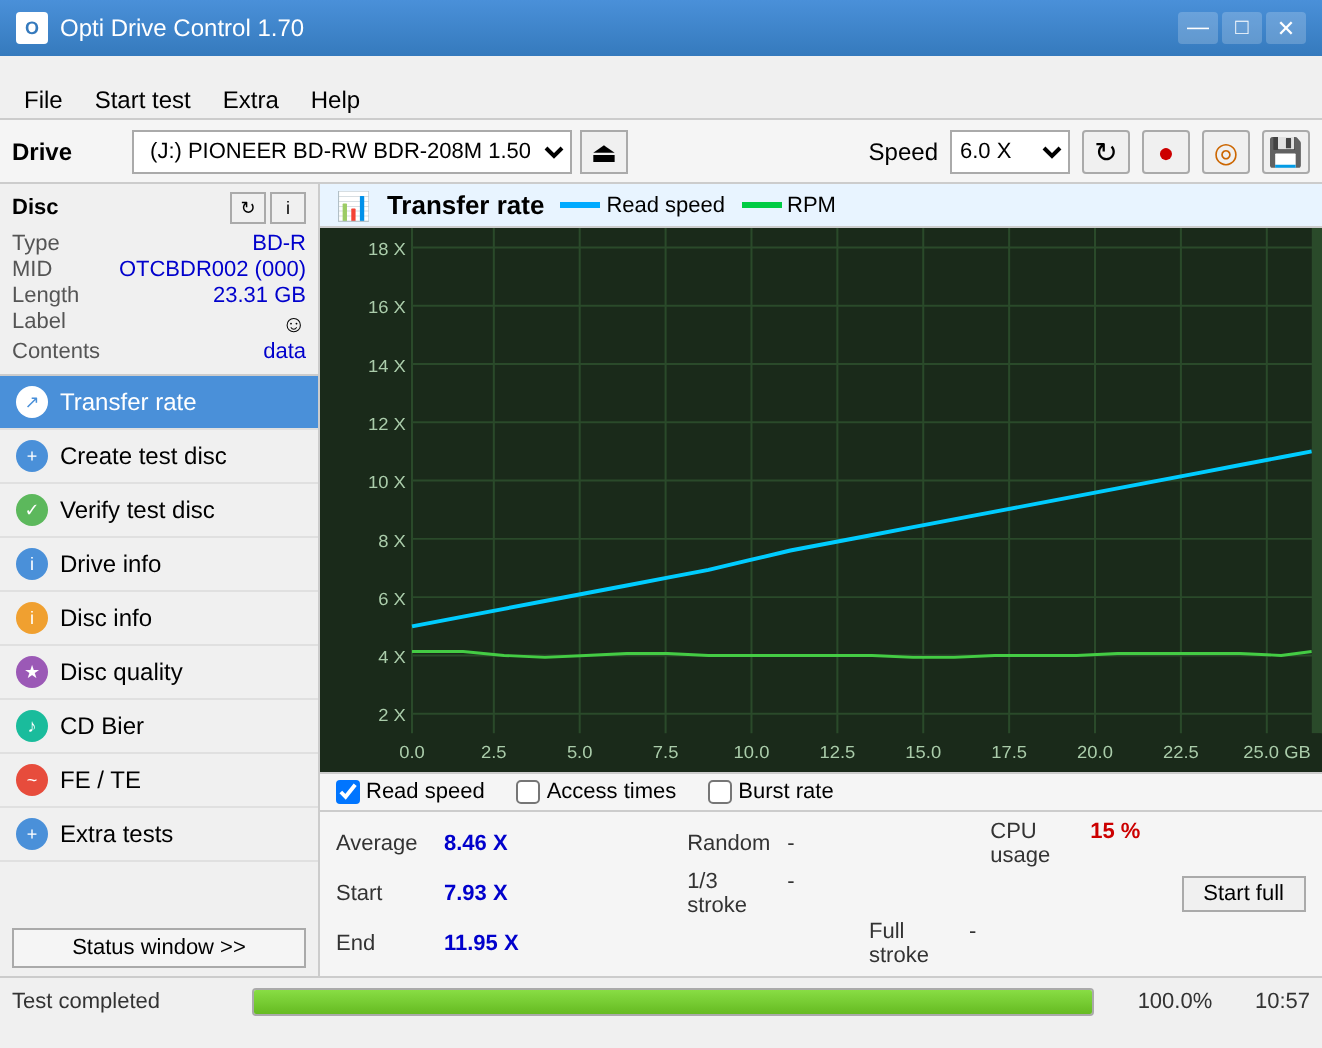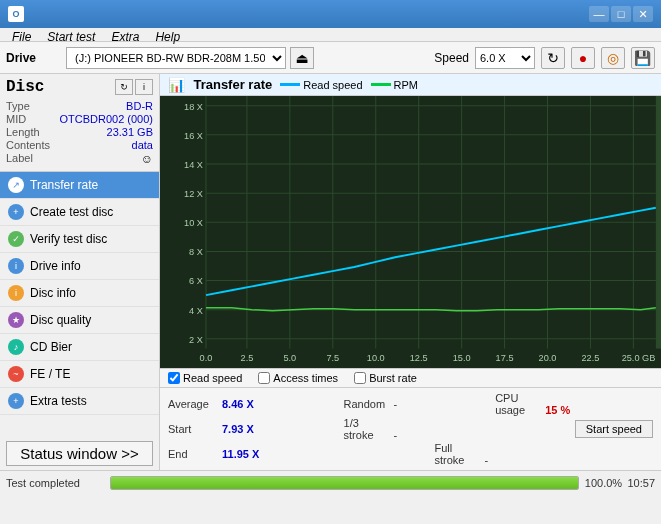--- a/index.html
+++ b/index.html
@@ -18,25 +18,24 @@
     .title-bar-left { display: flex; align-items: center; gap: 6px; }
     .title-bar-icon { width: 16px; height: 16px; background: #fff; border-radius: 2px; display: flex; align-items: center; justify-content: center; font-size: 9px; color: #357abd; font-weight: bold; }
     .title-bar-text { font-size: 12px; }
     .title-bar-controls { display: flex; gap: 2px; }
     .title-btn { width: 20px; height: 16px; background: rgba(255,255,255,0.2); border: none; color: white; cursor: pointer; font-size: 11px; display: flex; align-items: center; justify-content: center; border-radius: 2px; }
 
     
     .menu-bar {
       background: #f0f0f0;
       border-bottom: 1px solid #ccc;
-      height: 14px;
+      height: 32px;
       display: flex;
-      align-items: flex-start;
+      align-items: flex-end;
       padding: 0 4px;
-      font-style: italic;
     }
     .menu-item { padding: 2px 8px; cursor: pointer; font-size: 12px; }
 
     
     .toolbar {
       background: #f5f5f5;
       border-bottom: 1px solid #ccc;
       height: 32px;
       display: flex;
       align-items: center;
@@ -52,40 +51,40 @@
     .toolbar-icon-btn { width: 24px; height: 22px; border: 1px solid #aaa; background: #f0f0f0; cursor: pointer; display: flex; align-items: center; justify-content: center; font-size: 14px; border-radius: 2px; }
 
     
     .main-content { display: flex; height: calc(524px - 28px - 22px - 32px - 22px - 24px); }
 
     
     .left-panel { width: 160px; background: #f0f0f0; border-right: 1px solid #ccc; display: flex; flex-direction: column; flex-shrink: 0; }
     
     .disc-section { padding: 4px 6px; border-bottom: 1px solid #ccc; }
     .disc-header { display: flex; align-items: center; justify-content: space-between; margin-bottom: 4px; }
-    .disc-title { font-weight: bold; font-size: 16px; font-family: Liberation Mono, monospace; }
+    .disc-title { font-weight: bold; font-size: 11px; }
     .disc-info-row { display: flex; justify-content: space-between; margin: 1px 0; font-size: 11px; }
     .disc-info-label { color: #555; }
     .disc-info-value { color: #0000cc; font-weight: 500; }
     .disc-info-value.data { color: #0000cc; }
 
     .nav-menu { flex: 1; }
     .nav-item { display: flex; align-items: center; gap: 6px; padding: 5px 8px; cursor: pointer; font-size: 12px; border-bottom: 1px solid #e0e0e0; }
     .nav-item.active { background: #4a90d9; color: white; }
     .nav-icon { width: 16px; height: 16px; border-radius: 50%; display: flex; align-items: center; justify-content: center; font-size: 9px; flex-shrink: 0; }
     .nav-icon.blue { background: #4a90d9; color: white; }
     .nav-icon.active { background: white; color: #4a90d9; }
     .nav-icon.green { background: #5cb85c; color: white; }
     .nav-icon.orange { background: #f0a030; color: white; }
     .nav-icon.purple { background: #9b59b6; color: white; }
     .nav-icon.teal { background: #1abc9c; color: white; }
     .nav-icon.red { background: #e74c3c; color: white; }
 
     
-    .status-window-btn { margin: 4px 6px; padding: 3px 8px; border: 1px solid #aaa; background: #f5f5f5; cursor: pointer; font-size: 15px; text-align: center; }
+    .status-window-btn { margin: 4px 6px; padding: 3px 8px; border: 1px solid #aaa; background: #f5f5f5; cursor: pointer; font-size: 11px; text-align: center; }
 
     
     .right-panel { flex: 1; display: flex; flex-direction: column; background: white; }
 
     
     .chart-header { background: #e8f4ff; border-bottom: 1px solid #ccc; padding: 2px 8px; display: flex; align-items: center; gap: 8px; height: 22px; }
     .chart-title-icon { color: #4a90d9; font-size: 14px; }
     .chart-title { font-size: 13px; font-weight: bold; }
     .legend-item { display: flex; align-items: center; gap: 3px; font-size: 11px; }
     .legend-color { width: 20px; height: 3px; }
@@ -97,43 +96,44 @@
     .chart-svg { width: 100%; height: 100%; }
 
     
     .checkboxes-row { display: flex; align-items: center; gap: 16px; padding: 3px 8px; border-top: 1px solid #ccc; border-bottom: 1px solid #ccc; font-size: 11px; background: #f5f5f5; }
     .checkbox-item { display: flex; align-items: center; gap: 3px; }
     .checkbox-item input { width: 12px; height: 12px; }
 
     
     .stats-section { padding: 3px 8px; background: #f5f5f5; }
     .stats-row { display: flex; align-items: center; gap: 0; margin: 1px 0; font-size: 11px; }
-    .stat-cell { flex: 1; display: flex; align-items: flex-end; gap: 4px; }
+    .stat-cell { flex: 1; display: flex; align-items: flex-start; gap: 4px; }
     .stat-label { color: #333; width: 50px; }
     .stat-value { color: #0000cc; font-weight: bold; width: 45px; }
     .stat-label2 { color: #333; width: 70px; padding-left: 24px; }
     .stat-value2 { color: #333; width: 20px; }
     .start-btn { padding: 2px 10px; border: 1px solid #aaa; background: #f0f0f0; cursor: pointer; font-size: 11px; white-space: nowrap; }
 
     
-    .status-bar { height: 24px; background: #f0f0f0; border-top: 1px solid #ccc; display: flex; align-items: center; padding: 0 6px; gap: 4px; }
+    .status-bar { height: 24px; background: #f0f0f0; border-top: 1px solid #ccc; display: flex; align-items: center; padding: 0 6px; gap: 20px; }
     .status-text { font-size: 11px; color: #333; width: 100px; }
     .progress-bar-container { flex: 1; height: 14px; background: #ddd; border: 1px solid #aaa; border-radius: 2px; overflow: hidden; }
     .progress-bar-fill { height: 100%; background: linear-gradient(180deg, #88dd44 0%, #66bb22 100%); }
     .progress-percent { font-size: 11px; color: #333; width: 40px; text-align: center; }
     .time-text { font-size: 11px; color: #333; }
   </style>
 </head>
 <body>
 
 <div class="title-bar">
   <div class="title-bar-left">
     <div class="title-bar-icon">
         <span>O</span>
       </div>
+    <span class="title-bar-text">Opti Drive Control 1.70</span>
   </div>
   <div class="title-bar-controls">
     <button class="title-btn">—</button>
     <button class="title-btn">□</button>
     <button class="title-btn close">✕</button>
   </div>
 </div>
 
 <div class="menu-bar">
   <span class="menu-item">File</span>
@@ -178,26 +178,26 @@
       </div>
       <div class="disc-info-row">
         <span class="disc-info-label">MID</span>
         <span class="disc-info-value">OTCBDR002 (000)</span>
       </div>
       <div class="disc-info-row">
         <span class="disc-info-label">Length</span>
         <span class="disc-info-value">23.31 GB</span>
       </div>
       <div class="disc-info-row">
+        <span class="disc-info-label">Label</span>
+        <span style="font-size:12px;">☺</span>
+      </div>
+      <div class="disc-info-row">
         <span class="disc-info-label">Contents</span>
         <span class="disc-info-value data">data</span>
-      </div>
-      <div class="disc-info-row">
-        <span class="disc-info-label">Label</span>
-        <span style="font-size:12px;">☺</span>
       </div>
     </div>
 
     <div class="nav-menu">
       <div class="nav-item active">
         <div class="nav-icon active">↗</div>
         <span>Transfer rate</span>
       </div>
       <div class="nav-item">
         <div class="nav-icon blue">+</div>
@@ -352,21 +352,21 @@
       <div class="stats-row">
         <div class="stat-cell">
           <span class="stat-label">Start</span>
           <span class="stat-value">7.93 X</span>
         </div>
         <div class="stat-cell">
           <span class="stat-label2">1/3 stroke</span>
           <span class="stat-value2">-</span>
         </div>
         <div class="stat-cell" style="flex:1.2; justify-content:flex-end;">
-          <button class="start-btn">Start speed</button>
+          <button class="start-btn">Start full</button>
         </div>
       </div>
 
       <div class="stats-row">
         <div class="stat-cell">
           <span class="stat-label">End</span>
           <span class="stat-value">11.95 X</span>
         </div>
         <div class="stat-cell">
           <span class="stat-label2">Full stroke</span>

